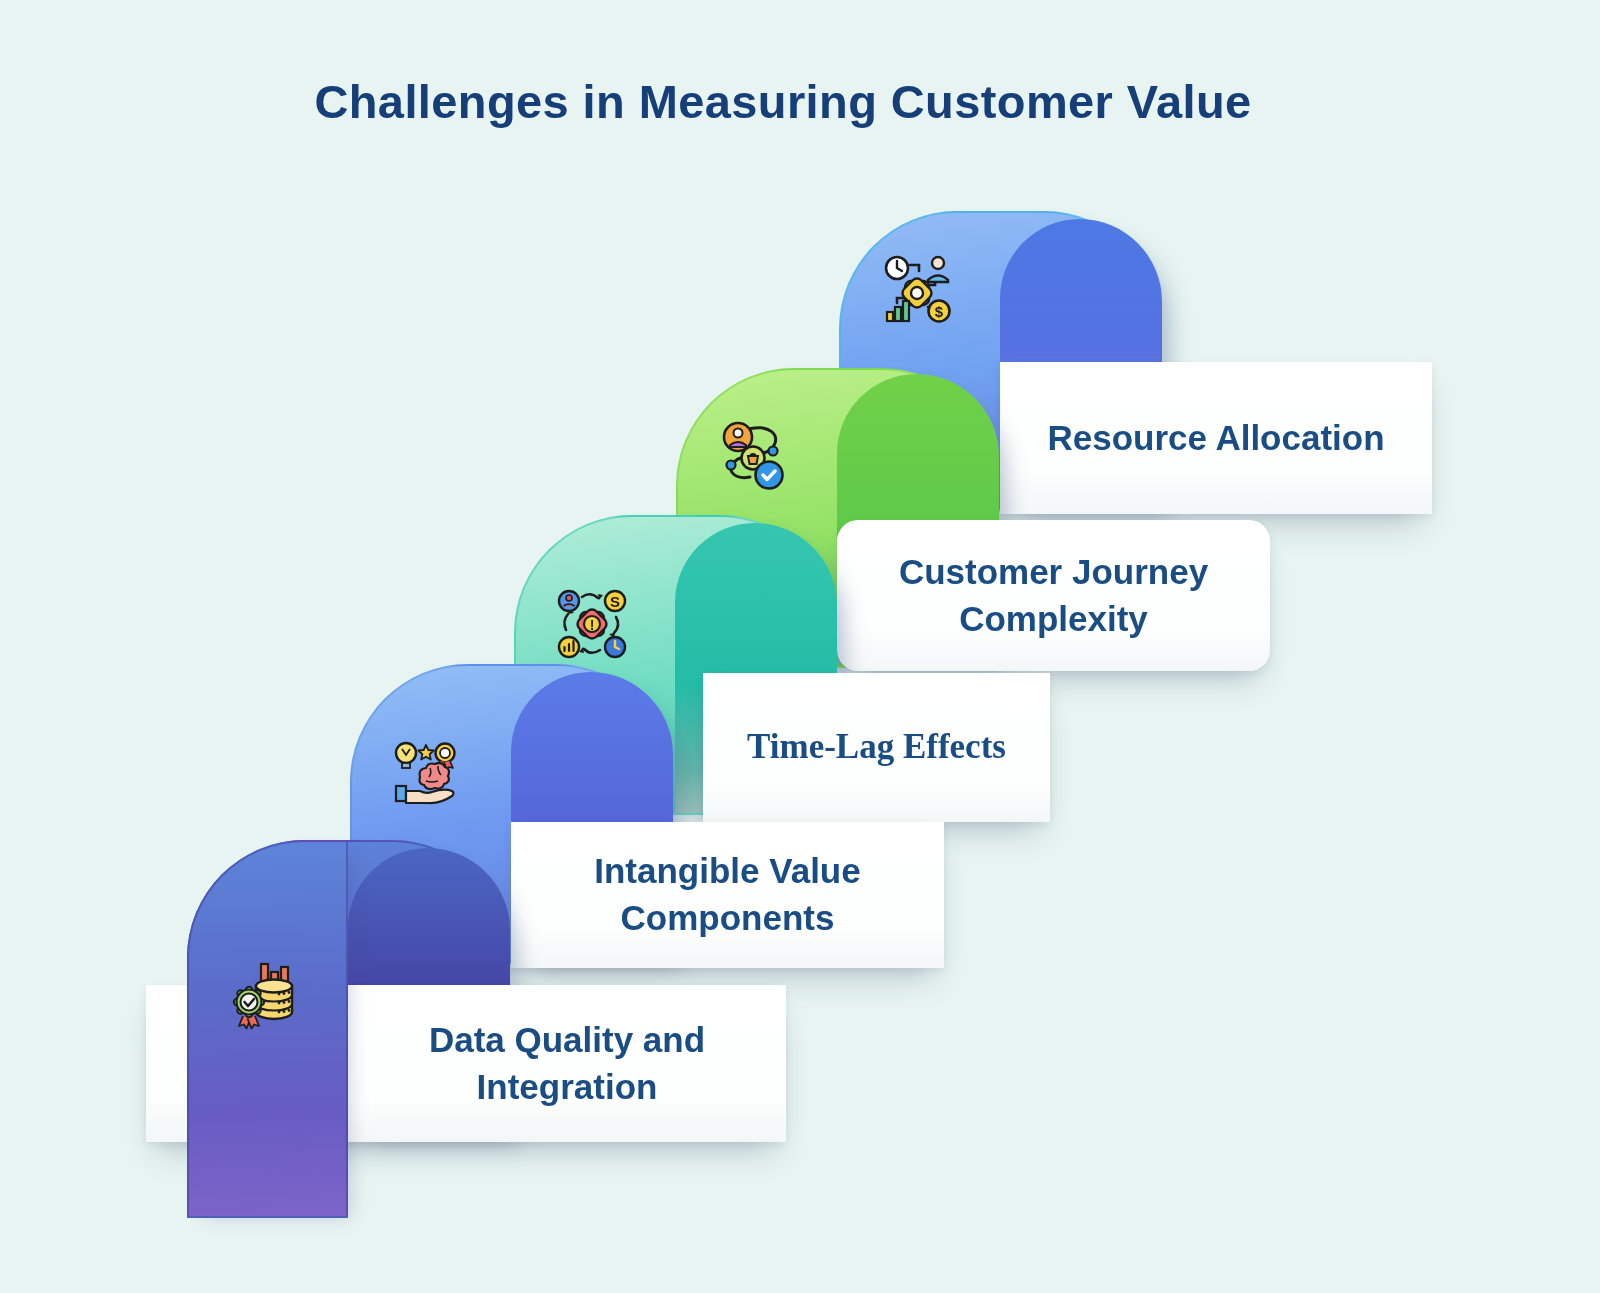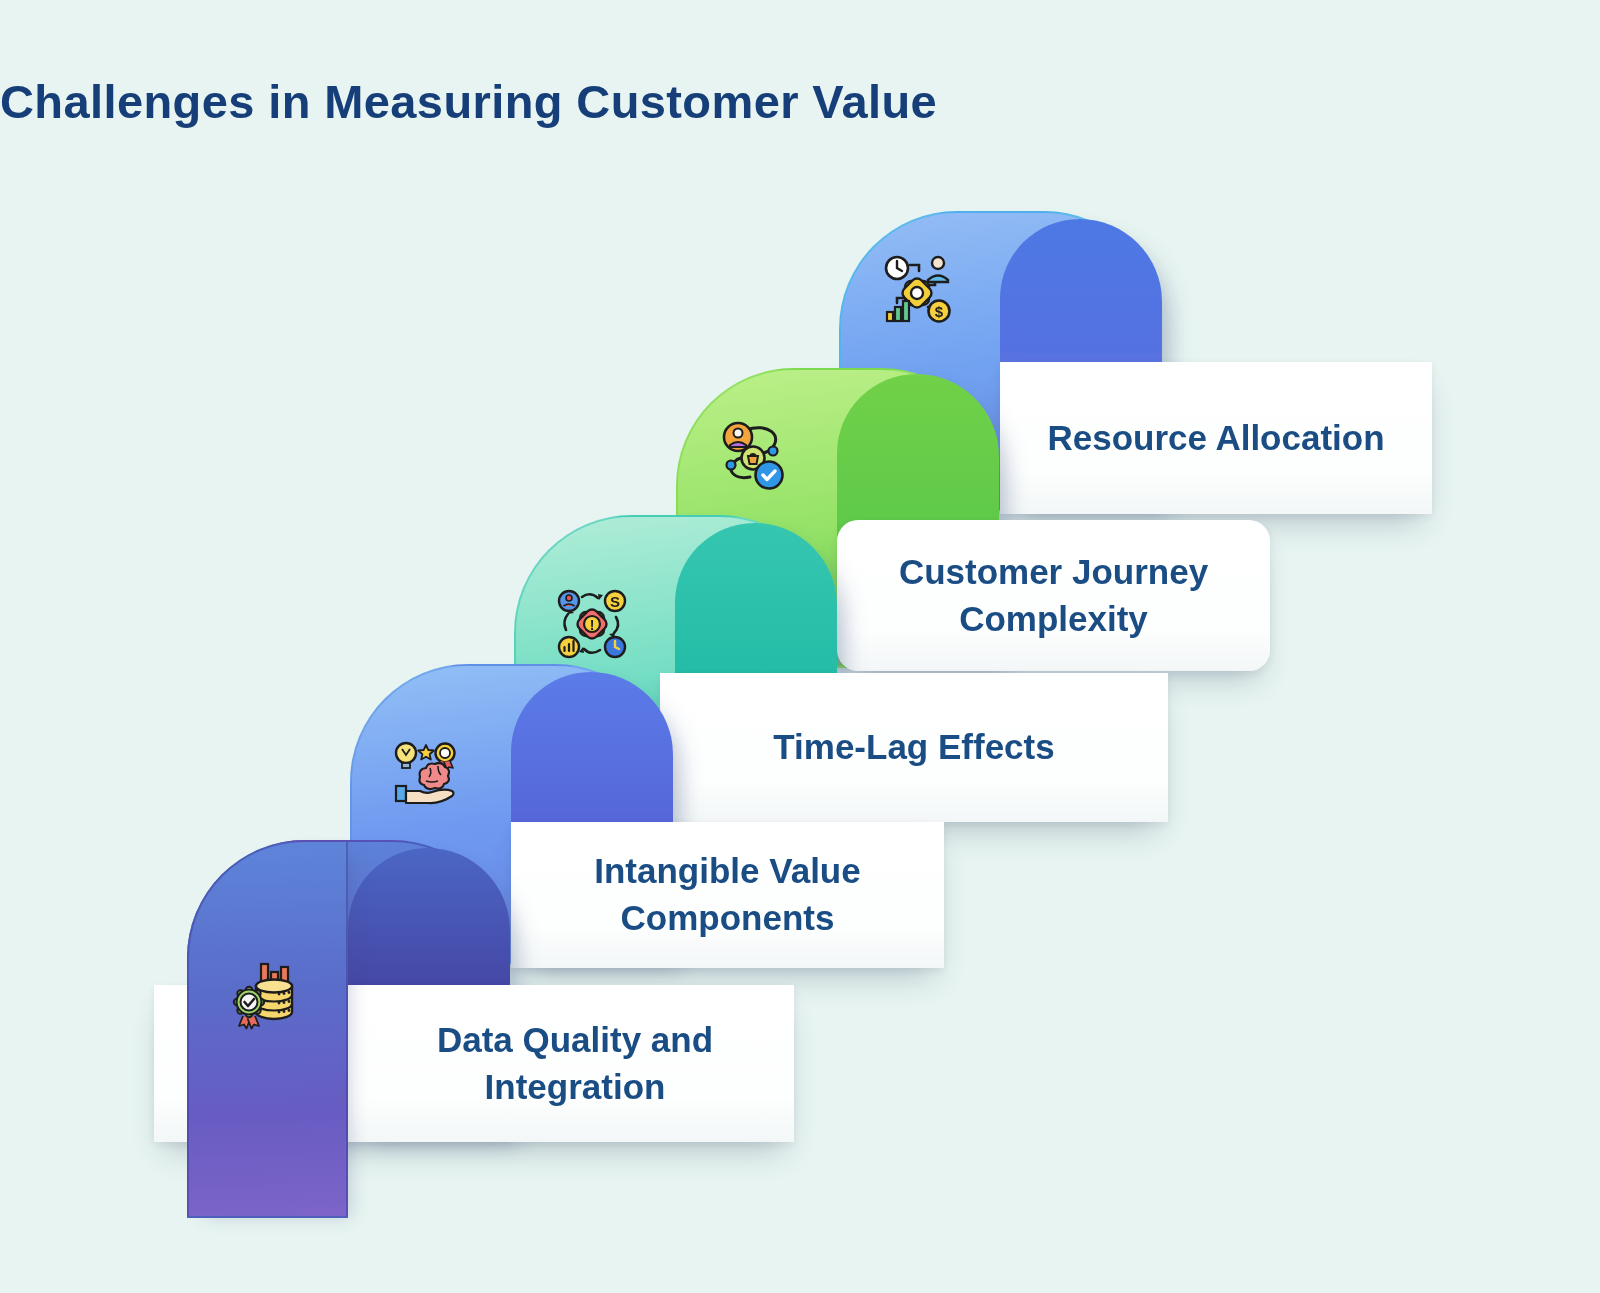--- a/index.html
+++ b/index.html
@@ -7,20 +7,21 @@
     position:relative;
     width:1600px;
     height:1293px;
     background:#e7f4f1;
     overflow:hidden;
     font-family:"Liberation Sans", sans-serif;
   }
   .title{
     position:absolute;
     left:0; right:34px; top:74px;
+    text-align:center;
     font-size:47px;
     font-weight:700;
     letter-spacing:.4px;
     color:#163e78;
   }
   .step{position:absolute;left:0;top:0;width:0;height:0;}
   .arch-outer,.arch-door,.leg-front{position:absolute;box-sizing:border-box;}
   .arch-outer{
     border-radius:118px 118px 0 0;
     box-shadow:12px 8px 20px -8px rgba(80,100,140,.18);
@@ -62,39 +63,39 @@
     background:linear-gradient(180deg,#71d148 0%,#5ec94a 55%,#57c263 85%,#86c488 100%);}
   .sB .card{left:837px;top:520px;width:433px;height:151px;border-radius:21px;}
   .sB .icon{left:712px;top:416px;}
 
   
   .sC .arch-outer{left:514px;top:515px;width:323px;height:300px;
     background:linear-gradient(172deg,#b2edd8 0%,#7ce0c6 45%,#3ecfb4 100%);
     border:2px solid rgba(70,205,185,.65);}
   .sC .arch-door{left:675px;top:523px;width:162px;height:290px;
     background:linear-gradient(180deg,#36c6b0 0%,#23bca6 55%,#63b9ac 85%,#9dc3bc 100%);}
-  .sC .card{left:660px;top:673px;width:508px;height:149px;}
+  .sC .card{left:703px;top:673px;width:347px;height:149px;font-family:Liberation Serif, serif;}
   .sC .icon{left:552px;top:584px;}
 
   
   .sD .arch-outer{left:350px;top:664px;width:323px;height:300px;
     background:linear-gradient(172deg,#93c0f6 0%,#6f9af0 50%,#6a87e9 100%);
     border:2px solid rgba(90,150,230,.55);}
   .sD .arch-door{left:511px;top:672px;width:162px;height:290px;
     background:linear-gradient(180deg,#5b7ce8 0%,#5668da 48%,#5b57c4 78%,#6d65cd 100%);}
   .sD .card{left:511px;top:822px;width:433px;height:146px;}
   .sD .icon{left:386px;top:735px;}
 
   
   .sE .arch-outer{left:187px;top:840px;width:323px;height:300px;
     background:linear-gradient(175deg,#5e85da 0%,#5a68c8 45%,#6a5cc2 80%,#7d64c9 100%);
     border:2px solid rgba(55,70,165,.55);}
   .sE .arch-door{left:348px;top:848px;width:162px;height:290px;
     background:linear-gradient(180deg,#4b66c4 0%,#443f9e 60%,#3f3691 100%);}
-  .sE .card{left:146px;top:985px;width:640px;height:157px;padding-left:0;margin-left:8px;}
+  .sE .card{left:146px;top:985px;width:640px;height:157px;padding-left:0;}
   .sE .card .label{margin-left:202px;}
   .sE .leg-front{left:187px;top:840px;width:161px;height:378px;
     border-radius:118px 0 0 0;
     background:linear-gradient(178deg,#5e85da 0%,#5a6cc9 40%,#675cc2 72%,#7d64c9 100%);
     border:2px solid rgba(60,60,155,.5);
     box-shadow:10px 6px 18px -8px rgba(70,80,140,.25);}
   .sE .icon{left:225px;top:954px;}
 </style>
 </head>
 <body>

